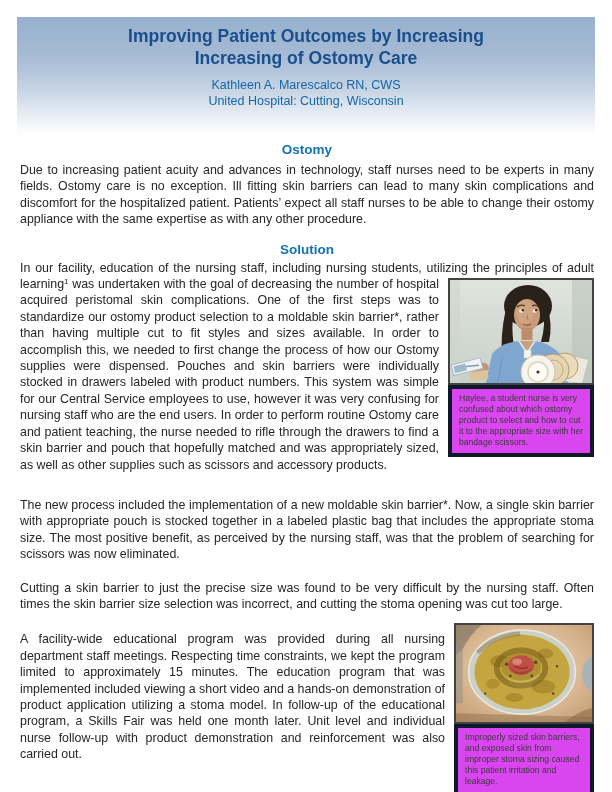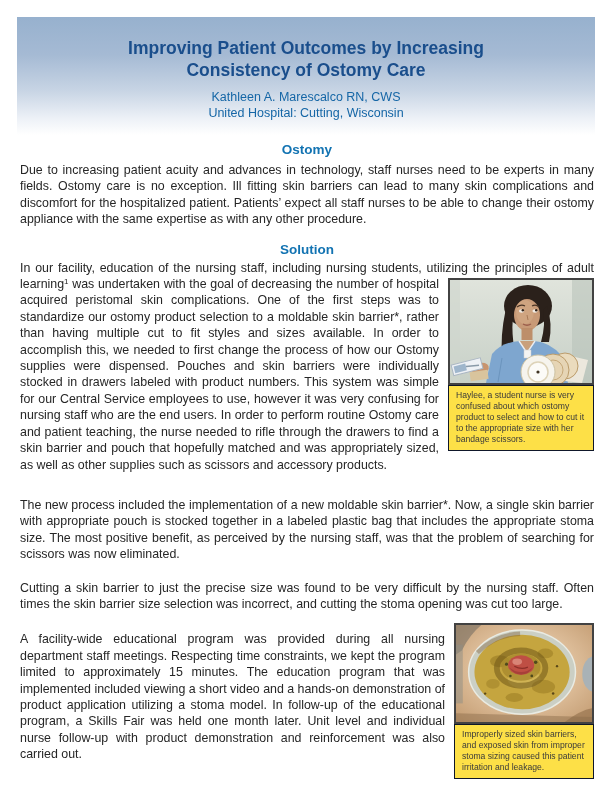--- a/index.html
+++ b/index.html
@@ -4,21 +4,21 @@
 <style>
   html,body{margin:0;padding:0;background:#ffffff;}
   .page{
     position:relative;width:612px;height:792px;background:#ffffff;overflow:hidden;
     font-family:"Liberation Sans","DejaVu Sans",sans-serif;color:#262626;
   }
   .band{
     margin:17px 17px 0 17px;height:118px;text-align:center;
     background:linear-gradient(180deg,#97b1ce 0%,#a5bad4 32%,#c7d4e4 62%,#edf1f7 86%,#ffffff 100%);
   }
-  .title{padding-top:20px;font-size:17.5px;font-weight:bold;color:#1a4e8c;line-height:22px;}
+  .title{padding-top:8px;font-size:17.5px;font-weight:bold;color:#1a4e8c;line-height:22px;}
   .byline{margin-top:8px;font-size:12.5px;color:#1566a6;line-height:16px;}
   .content{margin:0 18px 0 20px;}
   .sec-heading{
     font-size:13.5px;font-weight:bold;color:#1273b2;text-align:center;margin:0;
   }
   .h-problem{margin-top:7px;margin-bottom:5px;}
   .h-solution{margin-top:14px;margin-bottom:3px;}
   .body-p{
     margin:0;font-size:12.4px;line-height:16.4px;text-align:justify;color:#262626;
   }
@@ -31,34 +31,34 @@
   .fig1{width:146px;padding-top:18px;shape-outside:inset(18px 0 0 0);margin-bottom:2px;}
   .fig2{width:140px;margin-top:-8px;margin-bottom:2px;}
   .photo{
     box-sizing:border-box;display:block;width:100%;
     border:2px solid #424242;background:#d5dbd2;
   }
   .fig1 .photo{height:107px;}
   .fig2 .photo{height:101px;}
   .photo svg{display:block;width:100%;height:100%;}
   .figcap{
-    box-sizing:border-box;border:1px solid #0f172a;background:#fde047;
+    box-sizing:border-box;border:4px solid #0f172a;background:#d946ef;
     padding:4px 6px 5px 7px;font-size:8.6px;line-height:11px;color:#3a3a3a;
     text-align:left;
   }
 </style>
 </head>
 <body>
 
 <div class="page">
 
   <div class="band">
     <div class="title">
       <div>Improving Patient Outcomes by Increasing</div>
-      <div>Consistency of Ostomy Care</div>
+      <div>Increasing of Ostomy Care</div>
     </div>
     <div class="byline">
       <div>Kathleen A. Marescalco RN, CWS</div>
       <div>United Hospital: Cutting, Wisconsin</div>
     </div>
   </div>
 
   <div class="content">
 
     <h2 class="sec-heading h-problem">Ostomy</h2>

